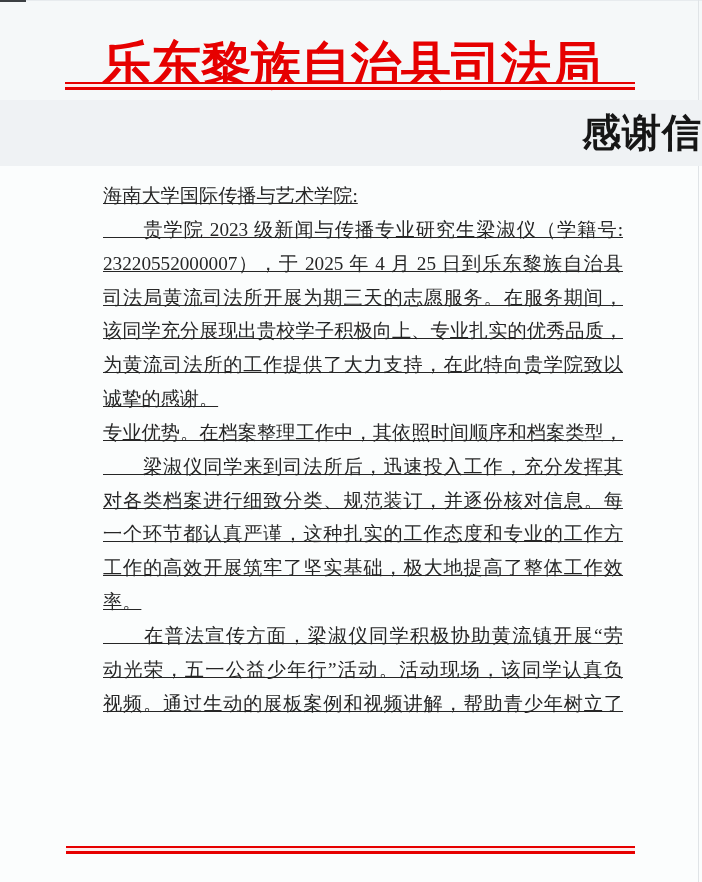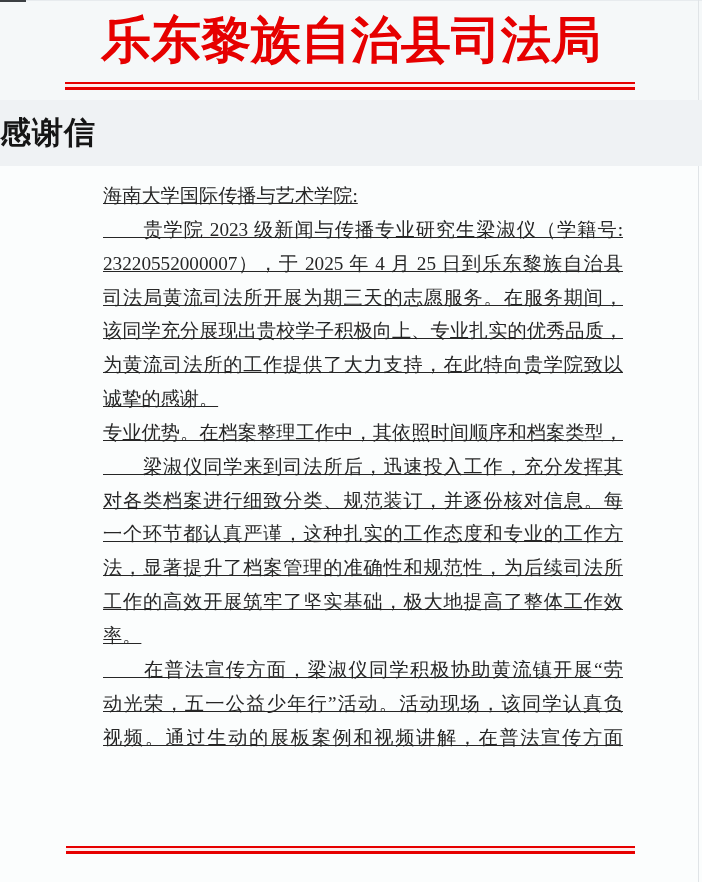--- a/index.html
+++ b/index.html
@@ -24,21 +24,21 @@
   }
   .top-edge-mark {
     position: absolute; top: 0; left: 0; width: 26px; height: 2px;
     background: #3c4043;
   }
   .right-hairline {
     position: absolute; top: 0; bottom: 0; right: 3px; width: 1px;
     background: #e0e4e7;
   }
   .org-title {
-    position: absolute; top: 4px; left: 0; right: 0;
+    position: absolute; top: 29px; left: 0; right: 0;
     text-align: center;
     font-size: 50px; line-height: 72px;
     font-weight: bold;
     color: var(--accent);
     letter-spacing: 0px;
     white-space: nowrap;
   }
   .red-rule {
     position: absolute;
     height: 3px;
@@ -47,22 +47,22 @@
     background: #ffecec;
   }
   .red-rule.top { top: 82px; left: 65px; width: 570px; }
   .red-rule.bottom { top: 846px; left: 66px; width: 569px; }
   .title-band {
     position: absolute; top: 100px; left: 0; right: 0; height: 66px;
     background: #eff2f4;
   }
   .letter-title {
     position: absolute; top: 0; left: 0; right: 0;
-    text-align: left;
-    font-size: 31px; line-height: 66px;
+    text-align: right;
+    font-size: 39px; line-height: 66px;
     font-weight: bold;
     color: #161616;
     letter-spacing: 1px;
   }
   .letter-body {
     position: absolute; top: 179px; left: 103px; width: 520px;
     color: var(--text);
     font-size: 19.2px;
   }
   .bline {
@@ -103,21 +103,20 @@
     <div class="bline j">　　贵学院 2023 级新闻与传播专业研究生梁淑仪（学籍号:</div>
     <div class="bline j">23220552000007），于 2025 年 4 月 25 日到乐东黎族自治县</div>
     <div class="bline j">司法局黄流司法所开展为期三天的志愿服务。在服务期间，</div>
     <div class="bline j">该同学充分展现出贵校学子积极向上、专业扎实的优秀品质，</div>
     <div class="bline j">为黄流司法所的工作提供了大力支持，在此特向贵学院致以</div>
     <div class="bline nj">诚挚的感谢。</div>
     <div class="bline j">专业优势。在档案整理工作中，其依照时间顺序和档案类型，</div>
     <div class="bline j">　　梁淑仪同学来到司法所后，迅速投入工作，充分发挥其</div>
     <div class="bline j">对各类档案进行细致分类、规范装订，并逐份核对信息。每</div>
     <div class="bline j">一个环节都认真严谨，这种扎实的工作态度和专业的工作方</div>
-    <div class="bline j">法，显著提升了档案管理的准确性和规范性，为后续司法所</div>
     <div class="bline j">工作的高效开展筑牢了坚实基础，极大地提高了整体工作效</div>
     <div class="bline nj">率。</div>
     <div class="bline j">　　在普法宣传方面，梁淑仪同学积极协助黄流镇开展“劳</div>
     <div class="bline j">动光荣，五一公益少年行”活动。活动现场，该同学认真负</div>
-    <div class="bline j">视频。通过生动的展板案例和视频讲解，在普法宣传方面</div>
+    <div class="bline j">视频。通过生动的展板案例和视频讲解，帮助青少年树立了</div>
   </div>
 
 <div class="red-rule bottom"></div>
 
 </body></html>

